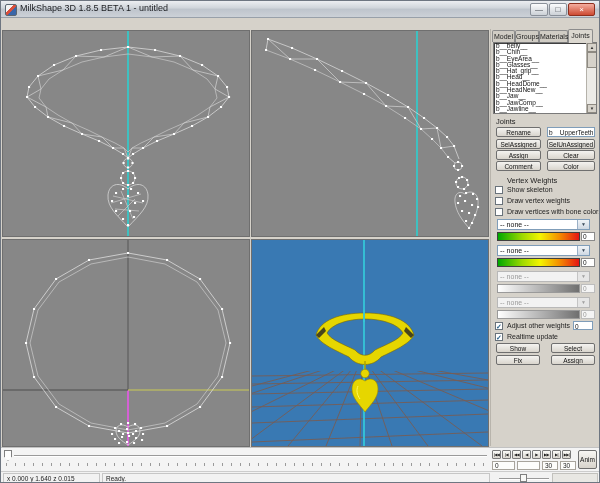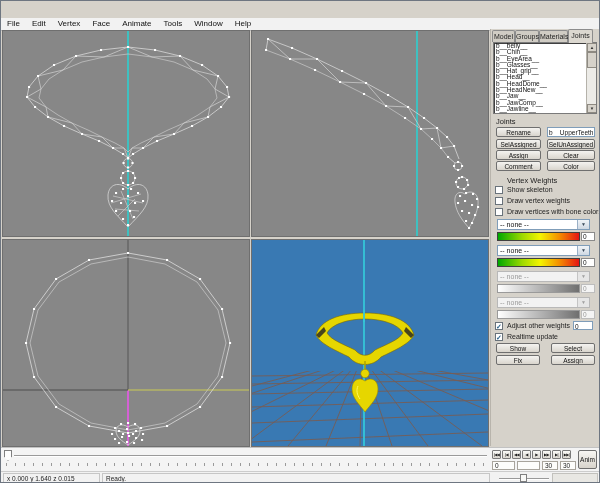--- a/index.html
+++ b/index.html
@@ -76,31 +76,28 @@
   .scell{position:absolute;top:1px;height:10px;border:1px solid #c6c6c6;font-size:6.5px;line-height:9px;padding-left:3px;color:#222;box-sizing:border-box;background:#f2f2f2;}
   .sb-slider-track{position:absolute;left:498px;top:6px;width:50px;height:0;border-top:1px solid #9a9a9a;border-bottom:1px solid #fff;}
   .sb-slider-thumb{position:absolute;left:519px;top:2px;width:7px;height:8px;background:#f8f8f6;border:1px solid #7f7f7f;box-sizing:border-box;}
   .sb-grip{position:absolute;left:551px;top:1px;width:46px;height:10px;background:#e8e7e3;border:1px solid #c2c1bd;box-sizing:border-box;}
 </style>
 </head>
 <body>
 
 <div id="window">
 
-
-  <div class="menubar">
-    <span class="menu-item">File</span>
-    <span class="menu-item">Edit</span>
-    <span class="menu-item">Vertex</span>
-    <span class="menu-item">Face</span>
-    <span class="menu-item">Animate</span>
-    <span class="menu-item">Tools</span>
-    <span class="menu-item">Window</span>
-    <span class="menu-item">Help</span>
-  </div>
+  <div class="titlebar">
+    <div class="app-icon"></div>
+    <div class="title-text">MilkShape 3D 1.8.5 BETA 1 - untitled</div>
+    <div class="winbtn min">—</div>
+    <div class="winbtn max">□</div>
+    <div class="winbtn close">×</div>
+  </div>
+
 
   <div class="vp" id="vp-tl">
     <svg width="246" height="205">
       <rect width="246" height="205" fill="#878787"></rect>
       <line x1="125" y1="0" x2="125" y2="205" stroke="#27d3d3" stroke-width="1.5"></line>
       <g fill="none" stroke="#e9e9e9" stroke-width="0.7" opacity="0.95">
         <polyline points="125,16 152,19 177,25 199,34 215,45 224,56 226,66 218,76 205,86 189,95 171,103 154,110 140,117 130,123 125,127 120,123 110,117 96,110 79,103 61,95 45,86 32,76 24,66 26,56 35,45 51,34 73,25 98,19 125,16"></polyline>
         <polyline stroke="#cfcfcf" points="125,23 149,26 171,31 190,39 204,48 212,58 214,67 207,76 195,84 181,92 165,99 151,106 138,112 129,117 125,121 121,117 112,112 99,106 85,99 69,92 55,84 43,76 36,67 38,58 46,48 60,39 79,31 101,26 125,23"></polyline>
         <polyline stroke="#d8d8d8" points="125,16 149,26 177,25 190,39 215,45 212,58 226,66 207,76 205,86 181,92 171,103 151,106 140,117 129,117 125,127 121,117 110,117 99,106 79,103 69,92 45,86 43,76 24,66 38,58 35,45 60,39 73,25 101,26 125,16"></polyline>
         <circle cx="125" cy="132" r="4.5" stroke="#e0e0e0"></circle>

